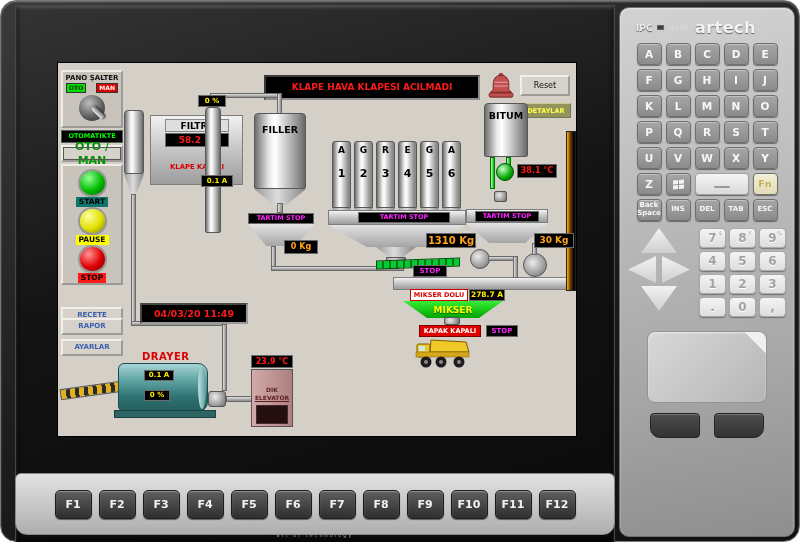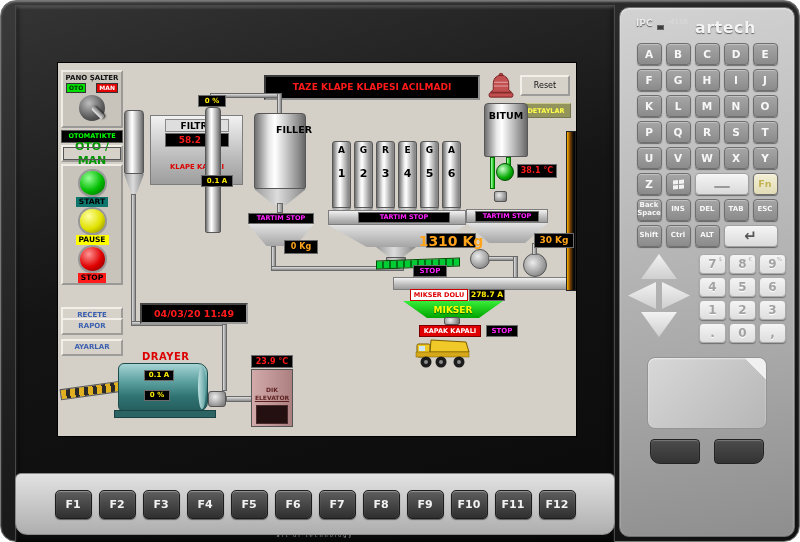--- a/index.html
+++ b/index.html
@@ -73,21 +73,21 @@
   .drum::after{content:"";position:absolute;right:1px;top:2px;bottom:2px;width:8px;border-radius:50%;background:linear-gradient(90deg,#c2e2e2,#5a9c9c)}
   .drumbase{position:absolute;background:#2c6464;border:1px solid #1a4444}
   .elev{position:absolute;background:linear-gradient(90deg,#d2aaaa,#ad8080);border:1px solid #555;color:#5c1f1f;font-weight:bold;font-size:6px;text-align:center;line-height:1.4;padding-top:16px}
   .elev-win{position:absolute;background:#241010;border:1px solid #4a2a2a}
   .elev-line2{text-decoration:underline}
   
   .fstrip{position:absolute;left:14px;top:472px;width:600px;height:62px;background:linear-gradient(180deg,#e2e2e2,#aeaeae);border-radius:6px 6px 12px 12px;border:1px solid #8a8a8a;display:flex;gap:7px;align-items:center;justify-content:center}
   .fkey{width:37px;height:29px;background:linear-gradient(180deg,#5e5e5e,#2f2f2f);border:1px solid #1d1d1d;border-radius:5px;color:#f2f2f2;font-weight:bold;font-size:11px;display:flex;align-items:center;justify-content:center;box-shadow:inset 0 1px 1px rgba(255,255,255,.35),0 1px 1px rgba(0,0,0,.5)}
   
   .kb{position:absolute;left:618px;top:6px;width:176px;height:530px;background:linear-gradient(170deg,#d2d2d2,#a6a6a6 70%,#8e8e8e);border-radius:10px;border:1px solid #6f6f6f;box-shadow:inset 0 1px 2px rgba(255,255,255,.5)}
-  .kb-brand{display:flex;align-items:flex-start;gap:4px;padding:10px 0 2px 16px}
+  .kb-brand{display:flex;align-items:center;gap:4px;padding:10px 0 2px 16px}
   .kb-ipc{font-size:9px;font-weight:bold;color:#ececec;text-shadow:0 1px 1px #555}
   .kb-chip{width:7px;height:5px;background:#3e3e3e;border:1px solid #666;display:inline-block;align-self:center}
   .kb-model{font-size:7px;color:#dcdcdc}
   .kb-logo{font-size:16px;font-weight:bold;color:#f4f4f4;letter-spacing:.5px;margin-left:3px;text-shadow:0 1px 1px #666}
   .kgrid{display:grid;grid-template-columns:repeat(5,25px);gap:4px;justify-content:center;margin-top:4px}
   .kkey{height:22px;background:linear-gradient(180deg,#a6a6a6,#8b8b8b);border:1px solid #6e6e6e;border-radius:4px;color:#f7f7f7;font-weight:bold;font-size:10.5px;display:flex;align-items:center;justify-content:center;box-shadow:0 1px 1px rgba(0,0,0,.45),inset 0 1px 0 rgba(255,255,255,.3);position:relative;line-height:1}
   .ckey{font-size:7px;text-align:center;line-height:1.1;padding:1px}
   .white{background:linear-gradient(180deg,#f5f5f5,#dadada);border-color:#a0a0a0;color:#8a8a8a}
   .spacekey{grid-column:span 2}
   .spacebar-line{width:16px;height:2px;background:#9a9a9a;border-radius:1px;margin-top:6px}
@@ -138,21 +138,21 @@
         <div class="rbtn r-red"></div>
         <div class="slabel l-stop">STOP</div>
       </div>
       <button class="btn3d" style="left:3px;top:244px;width:62px;height:24px">
         <span>RECETE</span>
         <span>CAGIRMA</span>
       </button>
       <button class="btn3d" style="left:3px;top:255px;width:62px;height:17px">RAPOR</button>
       <button class="btn3d" style="left:3px;top:276px;width:62px;height:17px">AYARLAR</button>
 
-      <div class="banner c-red" style="left:206px;top:12px;width:216px;height:25px;font-size:9px">TAZE KLAPE KLAPESI ACILMADI</div>
+      <div class="banner c-red" style="left:206px;top:12px;width:216px;height:25px;font-size:9px">KLAPE HAVA KLAPESI ACILMADI</div>
       <div class="bellwrap" style="left:428px;top:9px;width:30px;height:28px">
         <svg width="30" height="28" viewBox="0 0 24 22">
           <circle cx="12" cy="2.4" r="1.6" fill="#b84040" stroke="#7a2020" stroke-width=".6"></circle>
           <path d="M12 2.5c-4.4 0-6.2 3.2-6.2 7.2v4.2L3.6 16h16.8l-2.2-2.1V9.7c0-4-1.8-7.2-6.2-7.2z" fill="#c25050" stroke="#7a2020" stroke-width=".8"></path>
           <path d="M6.5 8h11M6.2 11h11.6" stroke="#e8b0b0" stroke-width=".7" fill="none"></path>
           <rect x="2.5" y="16.5" width="19" height="3.4" rx="1.2" fill="#c25050" stroke="#7a2020" stroke-width=".8"></rect>
         </svg>
       </div>
       <button class="resetbtn" style="left:462px;top:12px;width:50px;height:21px">Reset</button>
       <button class="detaylar" style="left:463px;top:40px;width:50px;height:15px">DETAYLAR</button>
@@ -168,21 +168,21 @@
         <div class="f-klape" style="left:4px;top:48px;width:84px">KLAPE KAPALI</div>
       </div>
       <div class="cylv" style="left:147px;top:44px;width:16px;height:126px;z-index:3"></div>
       <div class="blackbox c-yellow" style="left:140px;top:32px;width:28px;height:12px;font-size:7px;z-index:4">0 %</div>
       <div class="blackbox c-yellow" style="left:143px;top:112px;width:32px;height:12px;font-size:7px;z-index:4">0.1 A</div>
       <div class="pv" style="left:152px;top:30px;width:5px;height:16px"></div>
       <div class="ph" style="left:152px;top:30px;width:72px;height:5px"></div>
       <div class="pv" style="left:219px;top:30px;width:5px;height:22px"></div>
 
       <div class="cylv" style="left:196px;top:50px;width:52px;height:76px"></div>
-      <div class="f-title" style="left:216px;top:60px;width:40px;height:13px;background:transparent;border:none;font-size:9.5px;z-index:2">FILLER</div>
+      <div class="f-title" style="left:202px;top:60px;width:40px;height:13px;background:transparent;border:none;font-size:9.5px;z-index:2">FILLER</div>
       <div class="cone" style="left:196px;top:126px;width:52px;height:16px"></div>
       <div class="pv" style="left:219px;top:140px;width:6px;height:10px"></div>
       <div class="blackbox c-magenta" style="left:190px;top:150px;width:66px;height:11px;font-size:6.5px">TARTIM STOP</div>
       <div class="hopper" style="left:190px;top:161px;width:66px;height:22px"></div>
       <div class="pv" style="left:213px;top:183px;width:5px;height:24px"></div>
       <div class="blackbox c-orange" style="left:226px;top:177px;width:34px;height:14px;font-size:8px;z-index:4">0 Kg</div>
       <div class="ph" style="left:213px;top:203px;width:133px;height:5px"></div>
 
       <div class="silos" style="left:274px;top:78px">
 
@@ -232,21 +232,21 @@
               <span class="silo-num">6</span>
             </div>
             <div class="silo-cone"></div>
           </div>
         </div>
       <div class="metal" style="left:270px;top:147px;width:138px;height:15px"></div>
       <div class="blackbox c-magenta" style="left:300px;top:149px;width:92px;height:11px;font-size:6.5px;z-index:3">TARTIM STOP</div>
       <div class="hopper" style="left:270px;top:162px;width:138px;height:22px"></div>
       <div class="cone" style="left:318px;top:184px;width:40px;height:12px"></div>
       <div class="pumpm" style="left:328px;top:194px;width:20px;height:12px;border-radius:0 0 10px 10px"></div>
-      <div class="blackbox c-orange" style="left:368px;top:170px;width:50px;height:15px;font-size:14px;z-index:4">1310 Kg</div>
+      <div class="blackbox c-orange" style="left:368px;top:170px;width:50px;height:15px;font-size:10px;z-index:4">1310 Kg</div>
 
       <div class="gconv" style="left:318px;top:196px;width:84px;height:9px"></div>
       <div class="blackbox c-magenta" style="left:355px;top:202px;width:34px;height:12px;font-size:7px;z-index:5">STOP</div>
       <div class="metal" style="left:335px;top:214px;width:175px;height:13px"></div>
       <div class="dolu" style="left:352px;top:226px;width:58px;height:12px;z-index:5">MIKSER DOLU</div>
       <div class="blackbox c-yellow" style="left:411px;top:226px;width:36px;height:12px;font-size:7.5px;z-index:5">278.7 A</div>
       <div class="mixbody" style="left:345px;top:238px;width:100px;height:17px">MIKSER</div>
       <div class="pumpm" style="left:386px;top:254px;width:16px;height:8px;border-radius:2px"></div>
       <div class="kapak" style="left:361px;top:262px;width:62px;height:12px;z-index:5">KAPAK KAPALI</div>
       <div class="blackbox c-magenta" style="left:428px;top:262px;width:32px;height:12px;font-size:7px;z-index:5">STOP</div>
@@ -418,28 +418,20 @@
 
         <button class="kkey ckey">INS</button>
 
         <button class="kkey ckey">DEL</button>
 
         <button class="kkey ckey">TAB</button>
 
         <button class="kkey ckey">ESC</button>
       </div>
 
-    <div class="kgrid">
-      <button class="kkey ckey">Shift</button>
-      <button class="kkey ckey">Ctrl</button>
-      <button class="kkey ckey">ALT</button>
-      <button class="kkey white enterkey">
-        <span>↵</span>
-      </button>
-    </div>
 
     <div class="kb-lower">
       <div class="arrows">
         <button class="arr a-up"></button>
         <button class="arr a-left"></button>
         <button class="arr a-right"></button>
         <button class="arr a-down"></button>
       </div>
       <div class="numpad">
 

